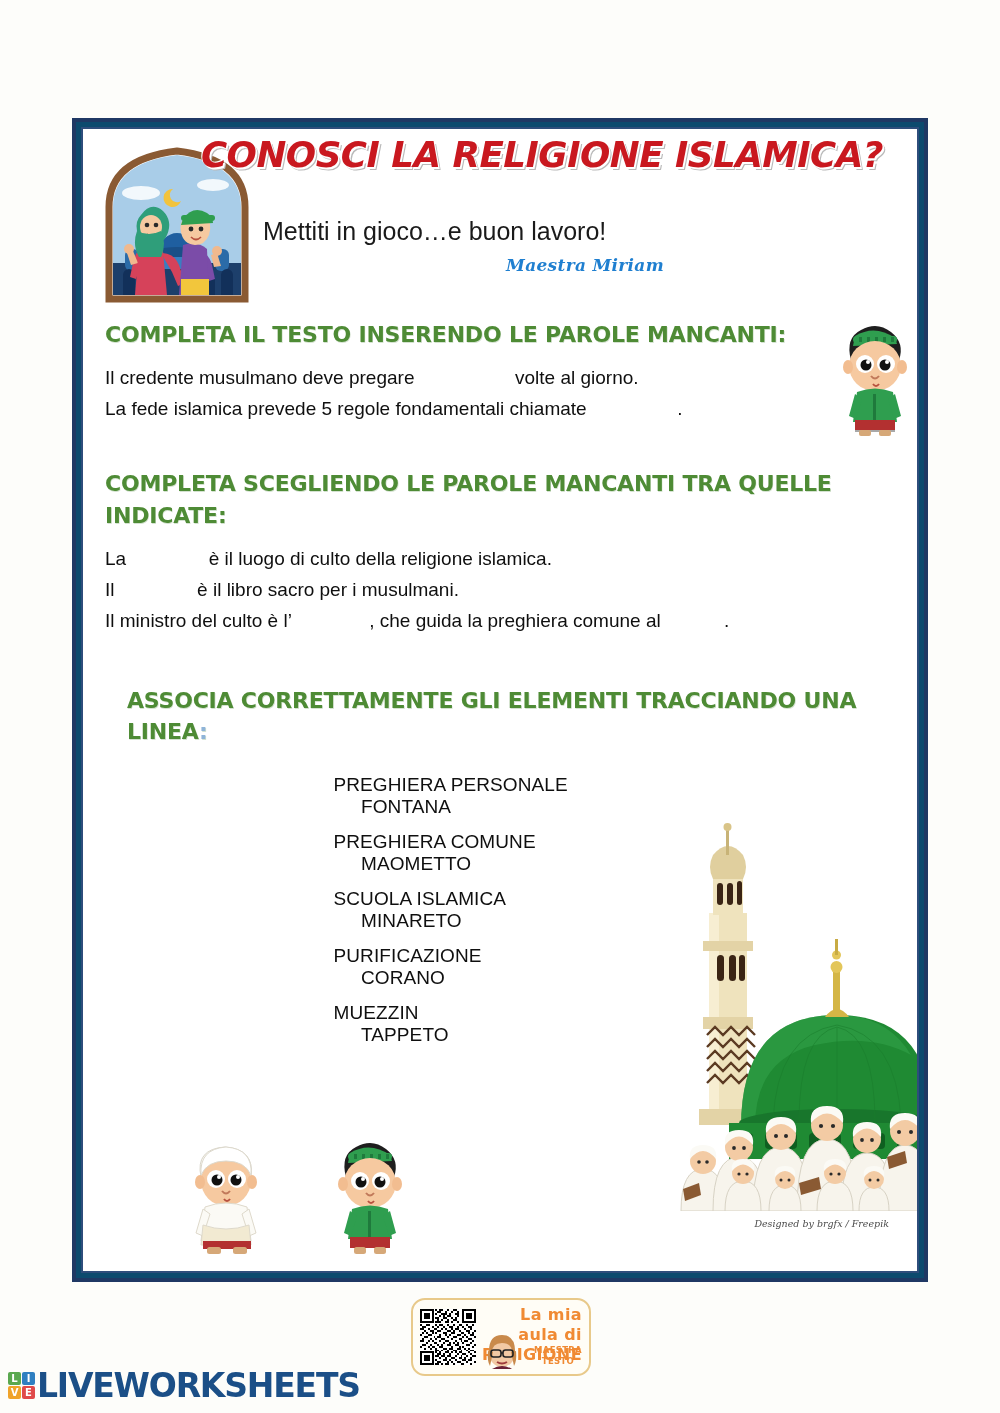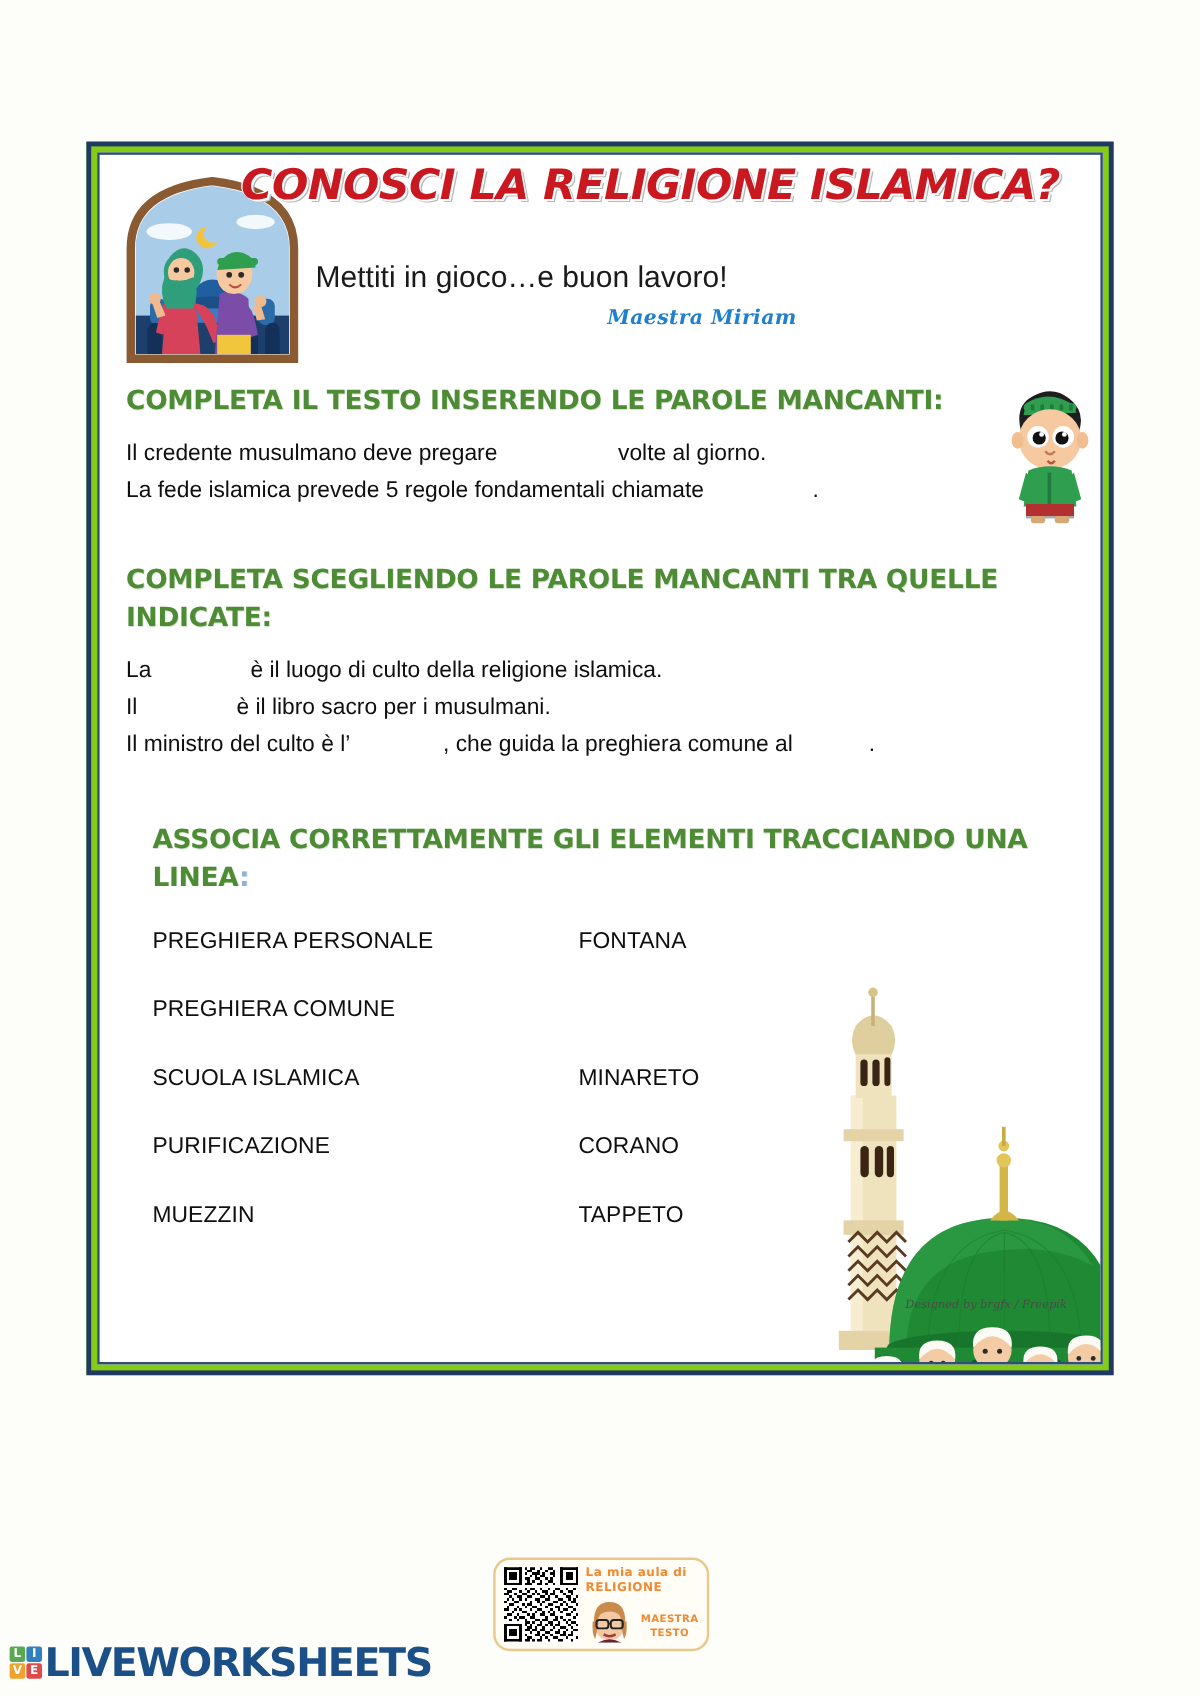--- a/index.html
+++ b/index.html
@@ -12,23 +12,23 @@
     position: relative;
     overflow: hidden;
   }
 
   
   .sheet {
     position: absolute;
     left: 72px;
     top: 118px;
     width: 856px;
-    height: 1028px;
+    height: 1164px;
     border: 4px solid #1f3864;
-    background: #84cc16;
+    background: #0c4a6e;
     padding: 5px;
   }
   .sheet-inner {
     width: 100%;
     height: 100%;
     border: 2px solid #2e4d7b;
     background: #ffffff;
     position: relative;
     overflow: hidden;
   }
@@ -113,21 +113,22 @@
   .gap-90 { width: 90px; }
 
   
   .match {
     margin-top: 26px;
     position: relative;
   }
   .match-row {
     display: flex;
     height: 57px;
-    align-items: flex-start;
+    align-items: center;
+    flex-direction: column;
   }
   .match-col-a { width: 355px; }
   .match-col-b { width: 300px; }
   .match-item {
     font-size: 19px;
     color: #0f0f0f;
     letter-spacing: 0.1px;
   }
 
   
@@ -156,26 +157,26 @@
     border-radius: 14px;
     display: flex;
     align-items: center;
     padding: 5px 7px;
     gap: 6px;
   }
   .qr-code { width: 62px; height: 62px; }
   .qr-text { flex: 1; position: relative; height: 100%; }
   .qr-line1 {
     font-family: "DejaVu Sans", sans-serif;
-    font-size: 10px;
+    font-size: 16px;
     font-weight: bold;
     color: #f08a33;
     line-height: 1.25;
     letter-spacing: 0.4px;
-    text-align: left;
+    text-align: right;
   }
   .qr-avatar {
     position: absolute;
     left: 2px;
     bottom: 0;
     width: 36px;
     height: 38px;
   }
   .qr-sign {
     position: absolute;
@@ -354,20 +355,21 @@
       <span>ASSOCIA CORRETTAMENTE GLI ELEMENTI TRACCIANDO UNA LINEA</span><span class="tail">:</span>
     </div>
 
     <div class="match">
       <div class="match-row">
         <div class="match-col-a"><span class="match-item">PREGHIERA PERSONALE</span></div>
         <div class="match-col-b"><span class="match-item">FONTANA</span></div>
       </div>
       <div class="match-row">
         <div class="match-col-a"><span class="match-item">PREGHIERA COMUNE</span></div>
+        <div class="match-col-b"><span class="match-item">MAOMETTO</span></div>
       </div>
       <div class="match-row">
         <div class="match-col-a"><span class="match-item">SCUOLA ISLAMICA</span></div>
         <div class="match-col-b"><span class="match-item">MINARETO</span></div>
       </div>
       <div class="match-row">
         <div class="match-col-a"><span class="match-item">PURIFICAZIONE</span></div>
         <div class="match-col-b"><span class="match-item">CORANO</span></div>
       </div>
       <div class="match-row">

